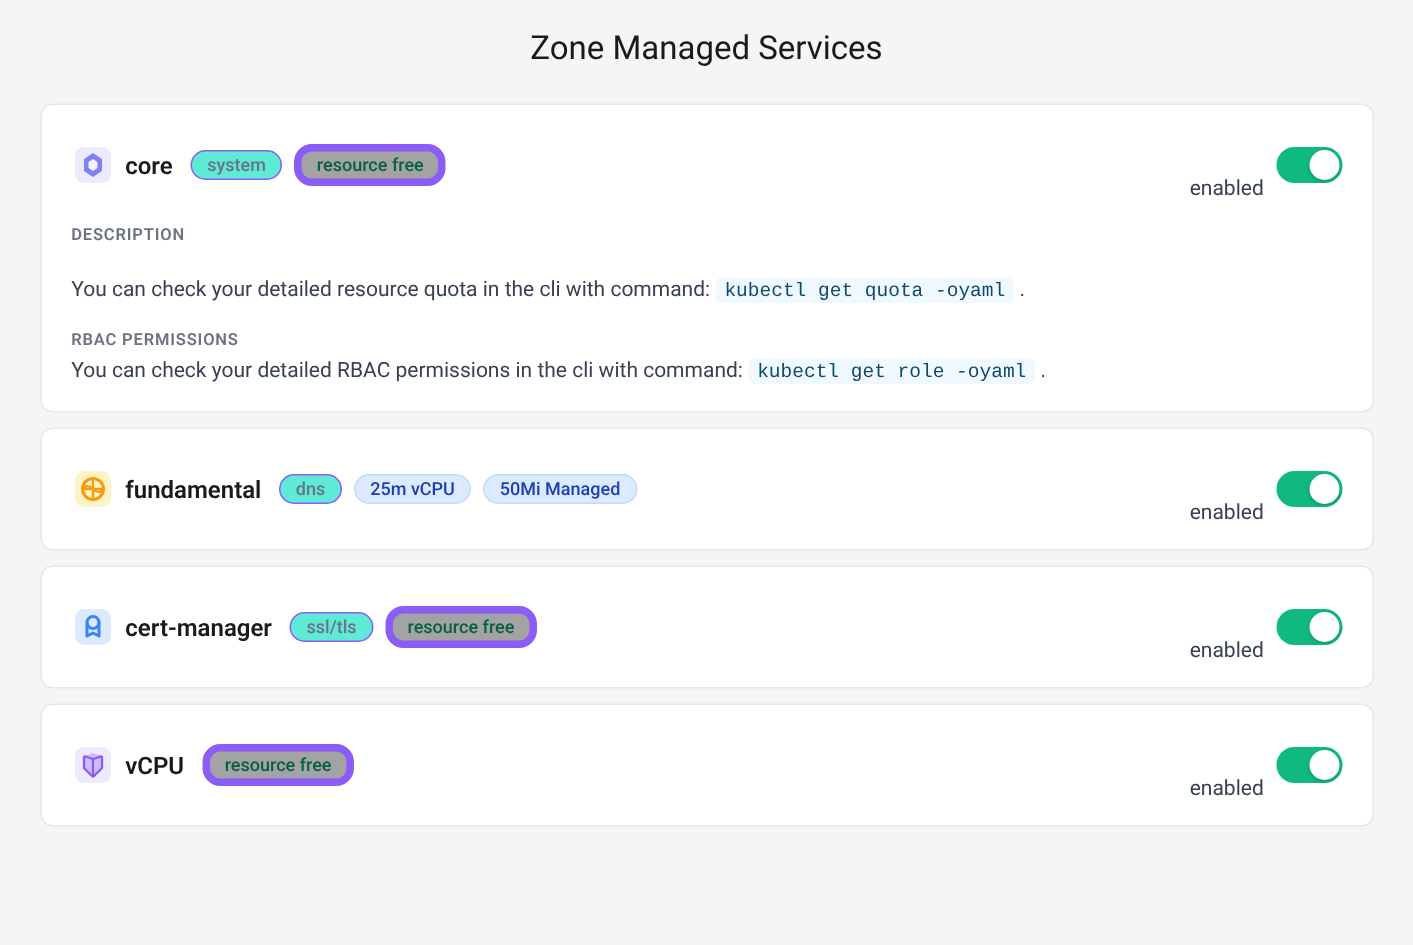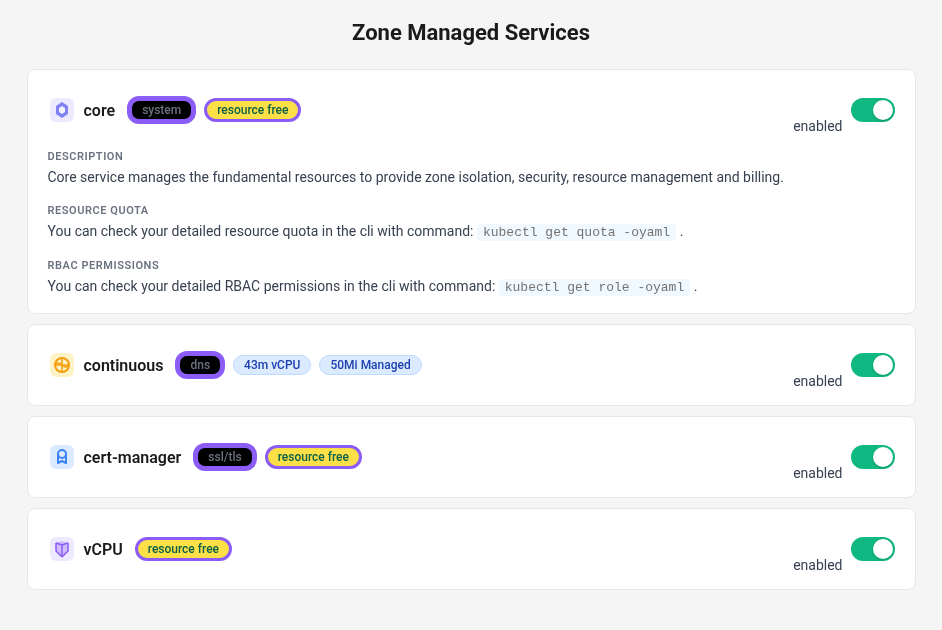--- a/index.html
+++ b/index.html
@@ -7,21 +7,21 @@
       font-family: -apple-system, BlinkMacSystemFont, 'Segoe UI', Roboto, sans-serif;
       background: #f5f5f5;
       min-height: 630px;
       display: flex;
       flex-direction: column;
       align-items: center;
       padding: 20px;
     }
     .page-title {
       font-size: 22px;
-      font-weight: 700;
+      font-weight: 400;
       color: #1a1a1a;
       margin-bottom: 24px;
       text-align: center;
     }
     .services-container {
       width: 889px;
       display: flex;
       flex-direction: column;
       gap: 10px;
     }
@@ -55,28 +55,28 @@
       margin-right: 4px;
     }
     .tag {
       display: inline-block;
       padding: 2px 10px;
       border-radius: 12px;
       font-size: 12px;
       font-weight: 500;
     }
     .tag-gray {
-      background: #000000;
+      background: #5eead4;
       color: #6b7280;
+      border: 1px solid #8b5cf6;
+    }
+    .tag-green {
+      background: #a3a3a3;
+      color: #065f46;
       border: 5px solid #8b5cf6;
-    }
-    .tag-green {
-      background: #fde047;
-      color: #065f46;
-      border: 3px solid #8b5cf6;
     }
     .tag-blue {
       background: #dbeafe;
       color: #1e40af;
       border: 1px solid #bfdbfe;
     }
     .toggle-wrapper {
       display: flex;
       align-items: center;
       gap: 8px;
@@ -121,21 +121,21 @@
       margin-bottom: 4px;
     }
     .section-text {
       font-size: 14px;
       color: #374151;
       line-height: 1.5;
     }
     .code-inline {
       font-family: 'Courier New', Courier, monospace;
       font-size: 13px;
-      color: #737373;
+      color: #0c4a6e;
       background: #f0f9ff;
       padding: 1px 6px;
       border-radius: 4px;
     }
     
     .icon-core {
       color: #6366f1;
     }
   </style>
 </head>
@@ -160,24 +160,22 @@
         <span class="tag tag-green">resource free</span>
       </div>
       <div class="toggle-wrapper">
         <span class="toggle-label">enabled</span>
         <div class="toggle"></div>
       </div>
     </div>
     <div class="service-body">
       <div>
         <div class="section-label">DESCRIPTION</div>
-        <div class="section-text">Core service manages the fundamental resources to provide zone isolation, security, resource management and billing.</div>
       </div>
       <div>
-        <div class="section-label">RESOURCE QUOTA</div>
         <div class="section-text">
           <span>You can check your detailed resource quota in the cli with command:</span>
           <code class="code-inline">kubectl get quota -oyaml</code>
           <span>.</span>
         </div>
       </div>
       <div>
         <div class="section-label">RBAC PERMISSIONS</div>
         <div class="section-text">
           <span>You can check your detailed RBAC permissions in the cli with command:</span>
@@ -193,23 +191,23 @@
       <div class="service-header-left">
         <div class="service-icon">
           <svg width="28" height="28" viewBox="0 0 28 28" fill="none">
             <rect x="2" y="2" width="24" height="24" rx="6" fill="#fef3c7"></rect>
             <circle cx="14" cy="14" r="7" stroke="#f59e0b" stroke-width="2" fill="none"></circle>
             <path d="M7 14 Q10 10 14 14 Q18 18 21 14" stroke="#f59e0b" stroke-width="1.5" fill="none"></path>
             <path d="M14 7 L14 21" stroke="#f59e0b" stroke-width="1.5"></path>
             <path d="M7 14 L21 14" stroke="#f59e0b" stroke-width="1.5"></path>
           </svg>
         </div>
-        <span class="service-name">continuous</span>
+        <span class="service-name">fundamental</span>
         <span class="tag tag-gray">dns</span>
-        <span class="tag tag-blue">43m vCPU</span>
+        <span class="tag tag-blue">25m vCPU</span>
         <span class="tag tag-blue">50Mi Managed</span>
       </div>
       <div class="toggle-wrapper">
         <span class="toggle-label">enabled</span>
         <div class="toggle"></div>
       </div>
     </div>
   </div>
 
   <div class="service-card">

